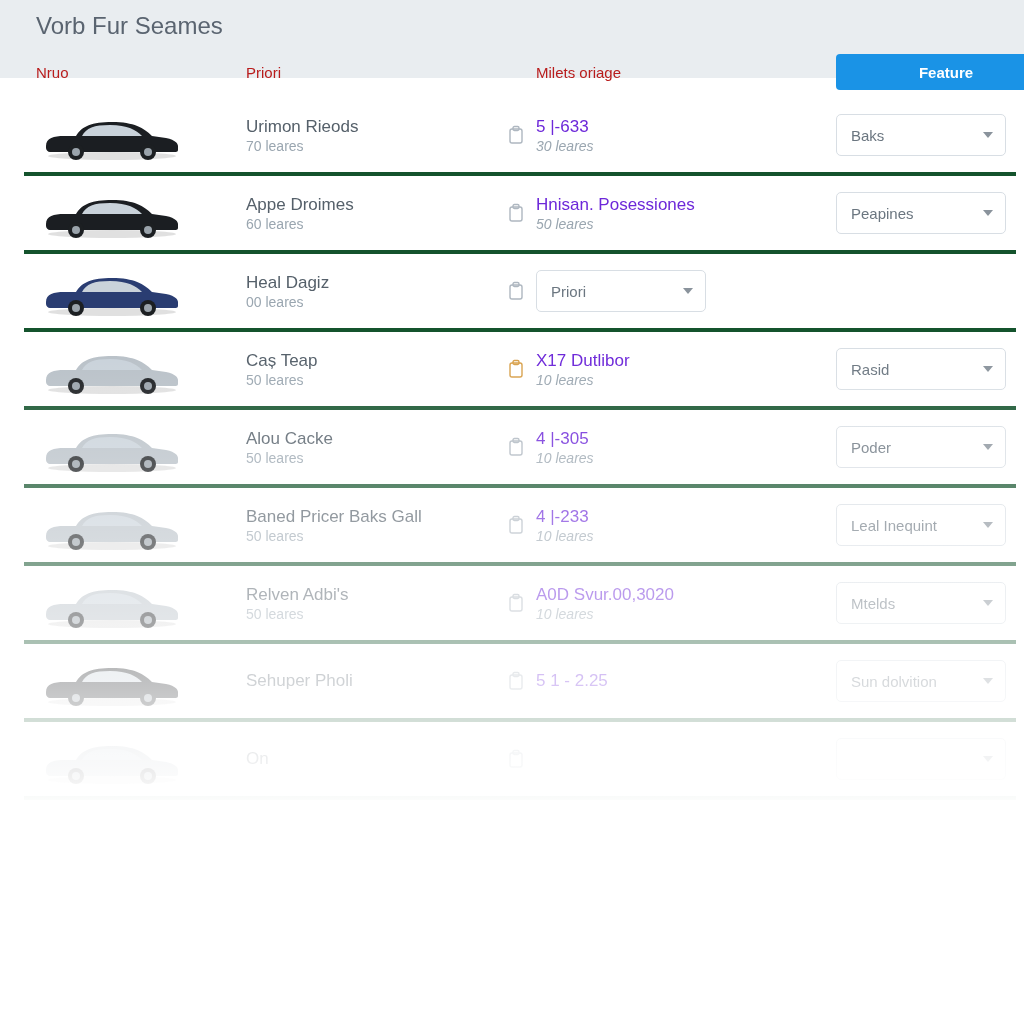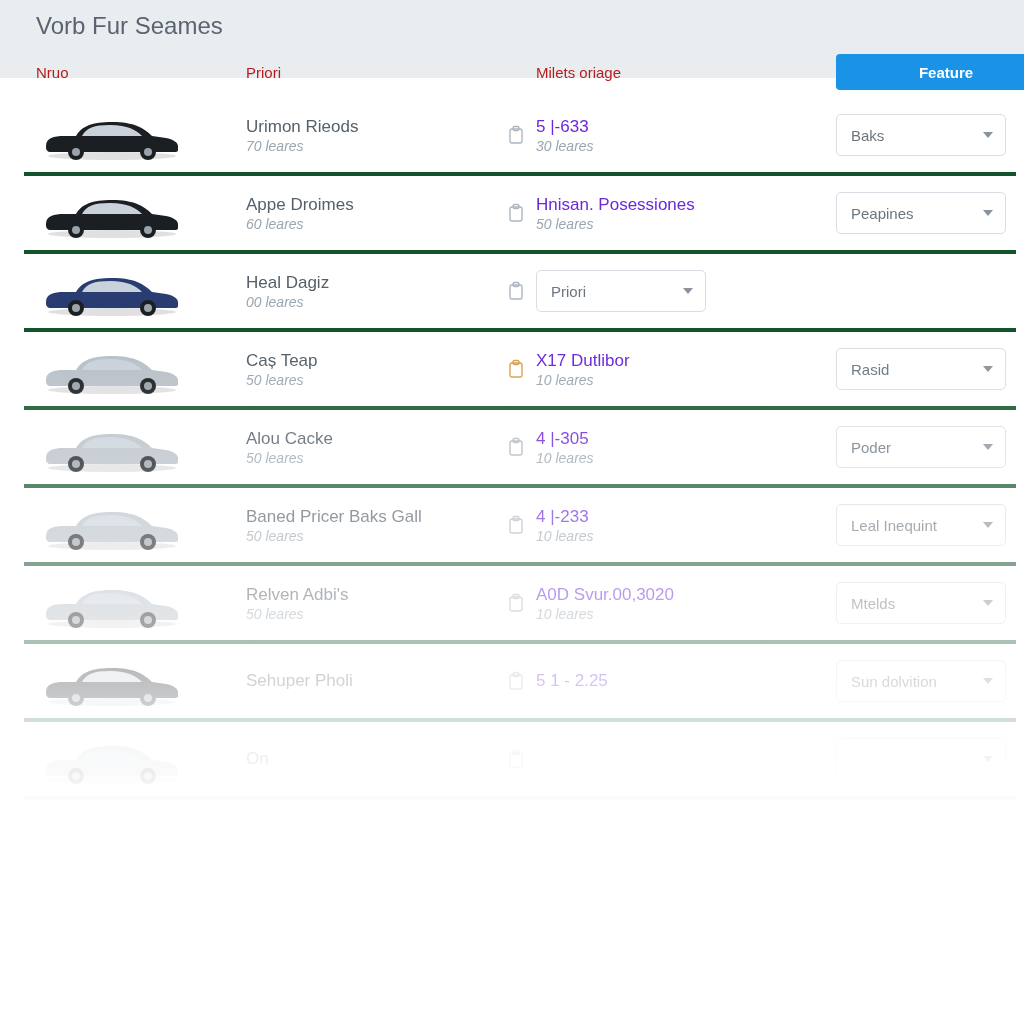--- a/index.html
+++ b/index.html
@@ -74,21 +74,20 @@
   .thumb svg { width: 150px; height: 54px; }
 
   .mile-main {
     font-size: 17px;
     color: #55606a;
     line-height: 1.25;
   }
   .mile-sub {
     font-size: 14px;
     color: #9aa6b0;
-    font-style: italic;
   }
 
   .origin-main {
     font-size: 17px;
     color: #6d28d9;
     line-height: 1.25;
   }
   .origin-sub {
     font-size: 14px;
     color: #9aa6b0;

